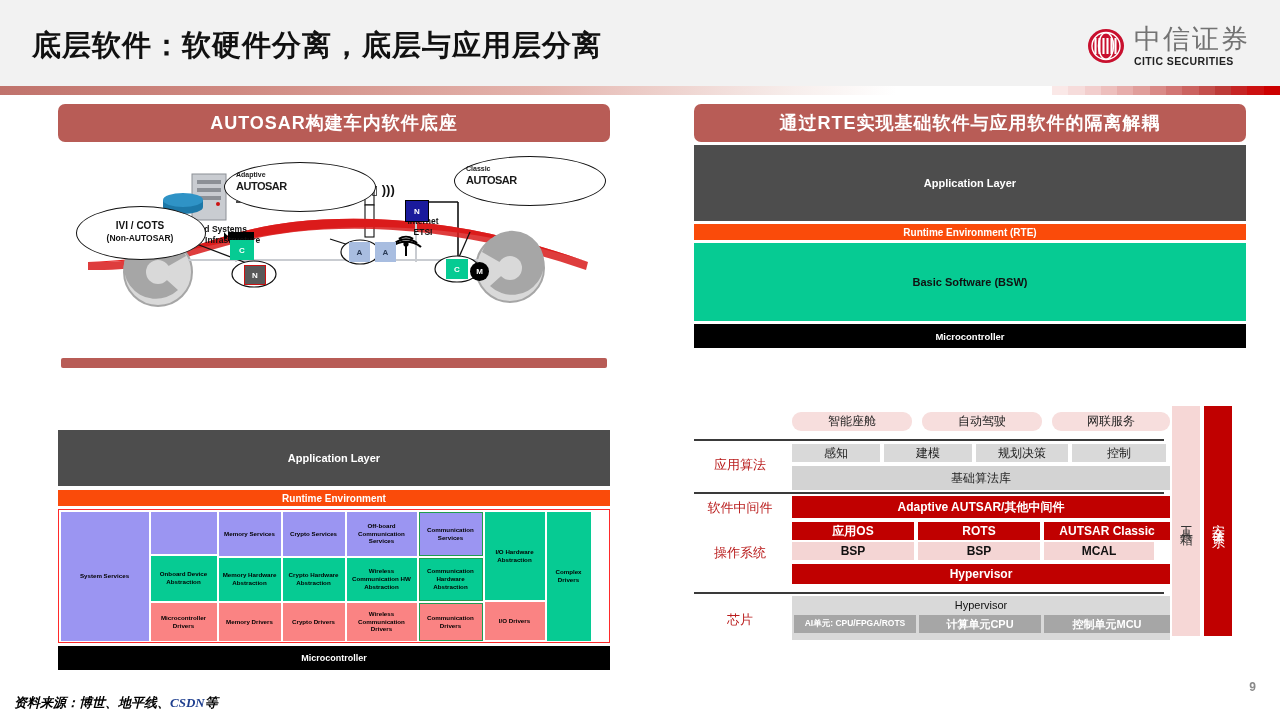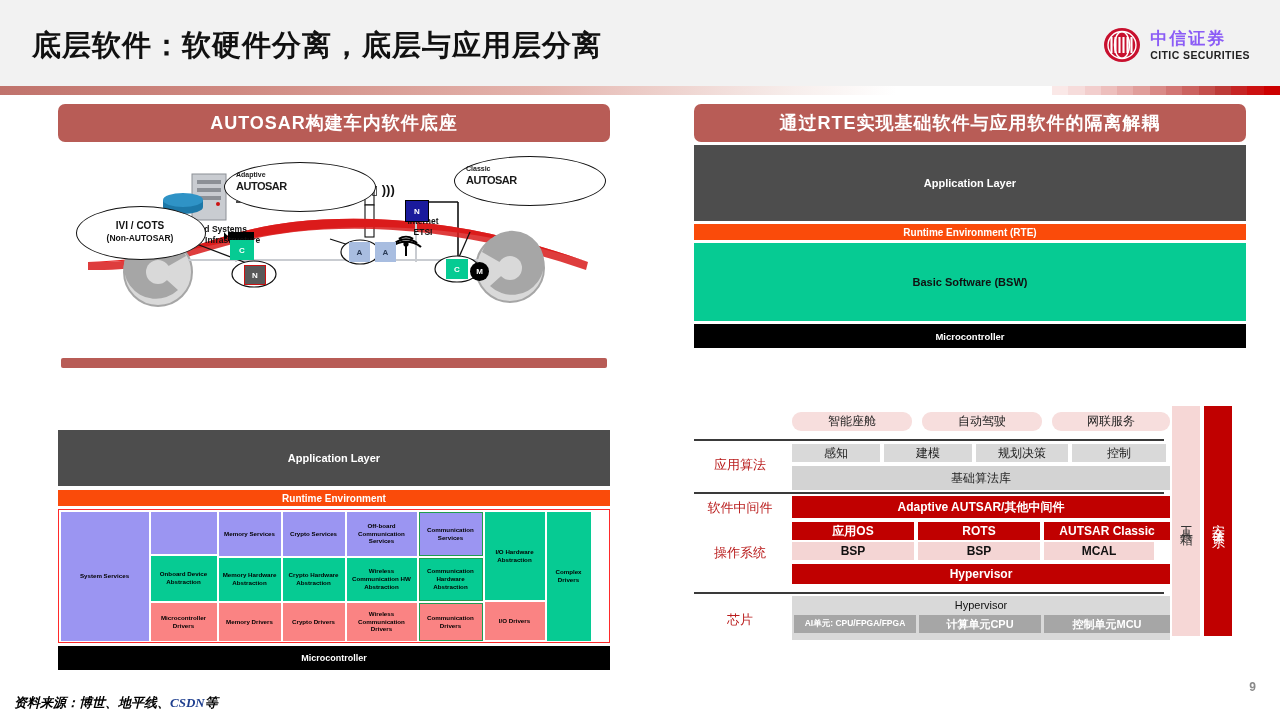--- a/index.html
+++ b/index.html
@@ -12,21 +12,21 @@
   
   .header{position:absolute;left:0;top:0;width:1280px;height:86px;background:#f2f2f2;}
   .header-title{
     position:absolute;left:32px;top:26px;
     font-size:29px;font-weight:bold;color:#111;letter-spacing:1px;
     white-space:nowrap;
   }
   .logo{position:absolute;right:30px;top:26px;display:flex;align-items:center;gap:9px;}
   .logo-mark{width:38px;height:38px;}
   .logo-text{display:flex;flex-direction:column;line-height:1;}
-  .logo-cn{font-size:17px;font-weight:bold;color:#8b5cf6;letter-spacing:2px;}
+  .logo-cn{font-size:27px;font-weight:normal;color:#737373;letter-spacing:2px;}
   .logo-en{font-size:10.5px;font-weight:bold;color:#222;letter-spacing:0.4px;margin-top:3px;}
   .header-stripe{
     position:absolute;left:0;top:86px;width:1280px;height:9px;
     background:linear-gradient(to right,#c0736c 0%,#cf8981 18%,#e4b4ad 42%,#f7eeec 62%,#ffffff 70%);
   }
   .header-stripe-blocks{
     position:absolute;right:0;top:86px;height:9px;width:228px;display:flex;
   }
   .header-stripe-blocks i{flex:1 1 auto;display:block;height:100%;}
 
@@ -348,21 +348,21 @@
         <div class="hcell redbox" style="left: 224px; top: 116px; width: 122px; height: 18px; font-size: 12px;">ROTS</div>
         <div class="hcell redbox" style="left: 350px; top: 116px; width: 126px; height: 18px; font-size: 12px;">AUTSAR Classic</div>
         <div class="hcell lpinkbox" style="left: 98px; top: 136px; width: 122px; height: 18px; font-size: 12px;">BSP</div>
         <div class="hcell lpinkbox" style="left: 224px; top: 136px; width: 122px; height: 18px; font-size: 12px;">BSP</div>
         <div class="hcell lpinkbox" style="left: 350px; top: 136px; width: 110px; height: 18px; font-size: 12px;">MCAL</div>
         <div class="hcell redbox" style="left: 98px; top: 158px; width: 378px; height: 20px; font-size: 12px;">Hypervisor</div>
         <div class="dc-hr" style="top: 186px;"></div>
         <div class="dc-rowlabel" style="top: 205px;">芯片</div>
         <div class="hcell" style="left: 98px; top: 190px; width: 378px; height: 44px; background: rgb(217, 217, 217);"></div>
         <div class="hcell " style="left: 98px; top: 191px; width: 378px; height: 16px; font-size: 11px; color: rgb(17, 17, 17);">Hypervisor</div>
-        <div class="hcell darkgray" style="left: 100px; top: 209px; width: 122px; height: 18px; font-size: 8.5px;">AI单元: CPU/FPGA/FPGA</div>
+        <div class="hcell darkgray" style="left: 100px; top: 209px; width: 122px; height: 18px; font-size: 8.5px;">AI单元: CPU/FPGA/ROTS</div>
         <div class="hcell darkgray" style="left: 225px; top: 209px; width: 122px; height: 18px; font-size: 11px;">计算单元CPU</div>
         <div class="hcell darkgray" style="left: 350px; top: 209px; width: 126px; height: 18px; font-size: 11px;">控制单元MCU</div>
       </div>
     <div class="sidecol side-tool">工具箱</div>
     <div class="sidecol side-sec">安全体系</div>
   </div>
 </div>
 
 <div class="source">
   <span>资料来源：博世、地平线、</span><span class="hl">CSDN</span><span>等</span>

